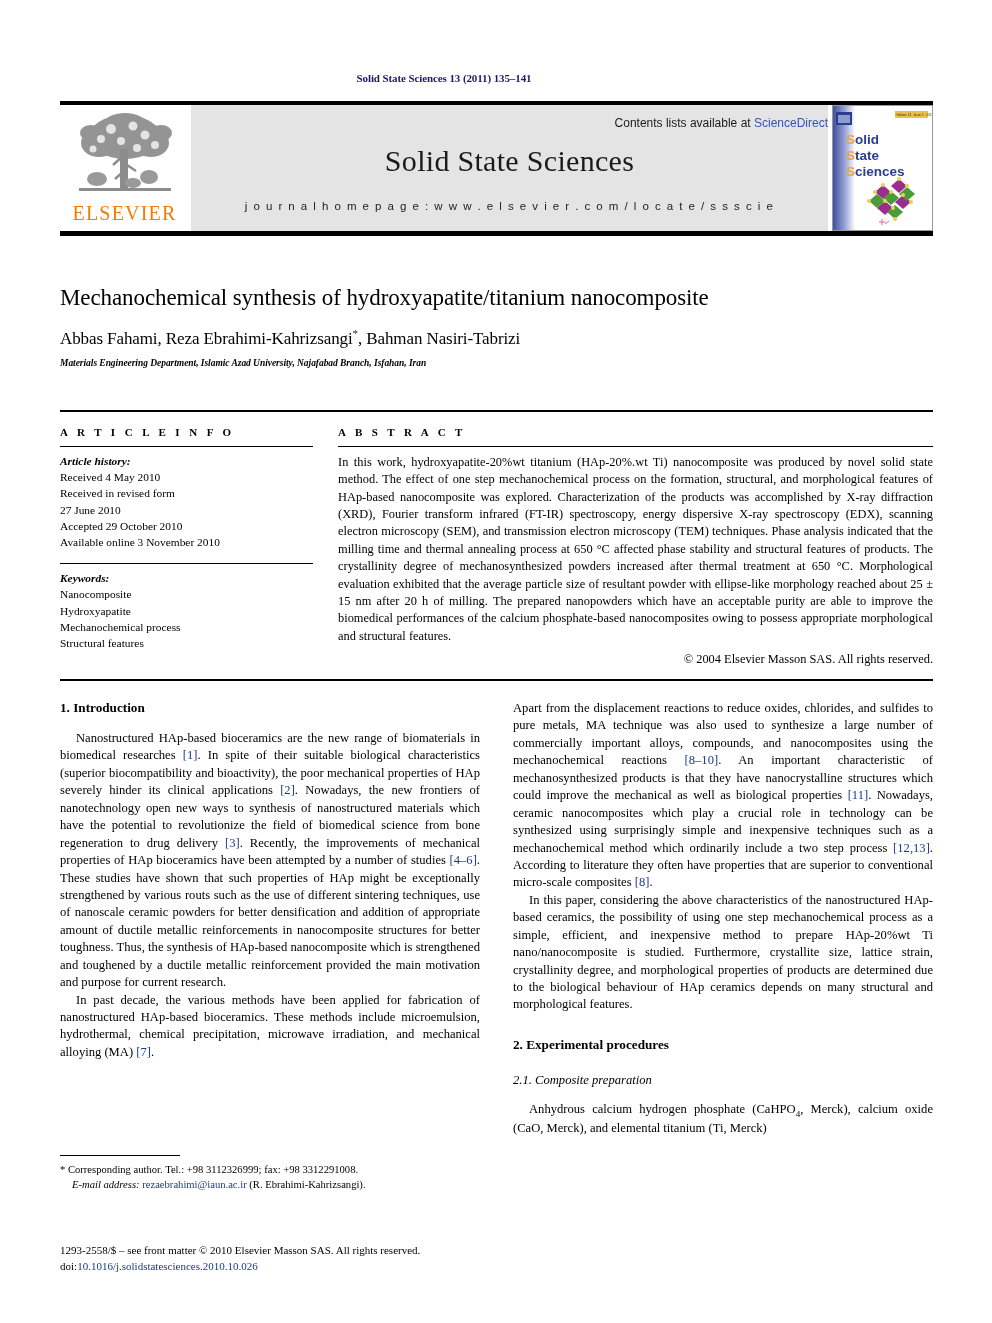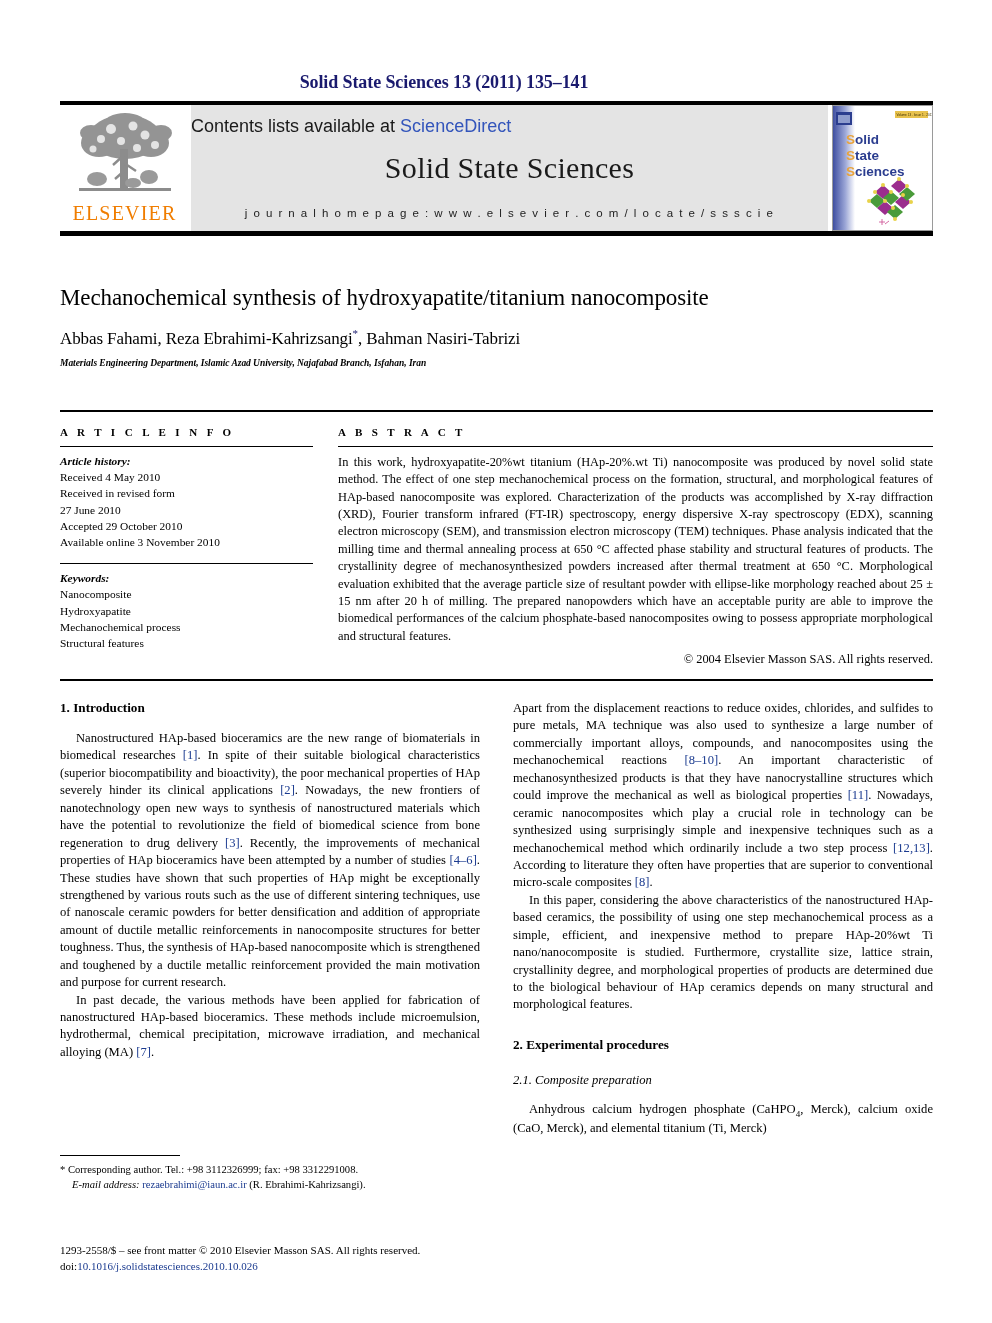--- a/index.html
+++ b/index.html
@@ -24,21 +24,21 @@
 
   
   .running-head {
     position: absolute;
     top: 72px;
     left: 0;
     width: 888px;
     text-align: center;
     font-family: "Liberation Serif", serif;
     font-weight: bold;
-    font-size: 18px;
+    font-size: 11px;
     color: #1a1a6e;
     letter-spacing: -0.1px;
   }
 
   
   .masthead {
     position: absolute;
     top: 101px;
     left: 60px;
     width: 873px;
@@ -72,23 +72,23 @@
     margin-top: 1px;
   }
   .center-band {
     flex: 1 1 auto;
     background: #e4e4e4;
     position: relative;
     margin-left: 2px;
     margin-right: 4px;
   }
   .contents-line {
-    text-align: left;
+    text-align: right;
     font-family: "Liberation Sans", sans-serif;
-    font-size: 18px;
+    font-size: 12px;
     color: #1a1a1a;
     padding-top: 11px;
   }
   .contents-line .sd {
     color: #3355bb;
   }
   .journal-name {
     text-align: center;
     font-family: "Liberation Serif", serif;
     font-size: 30px;

